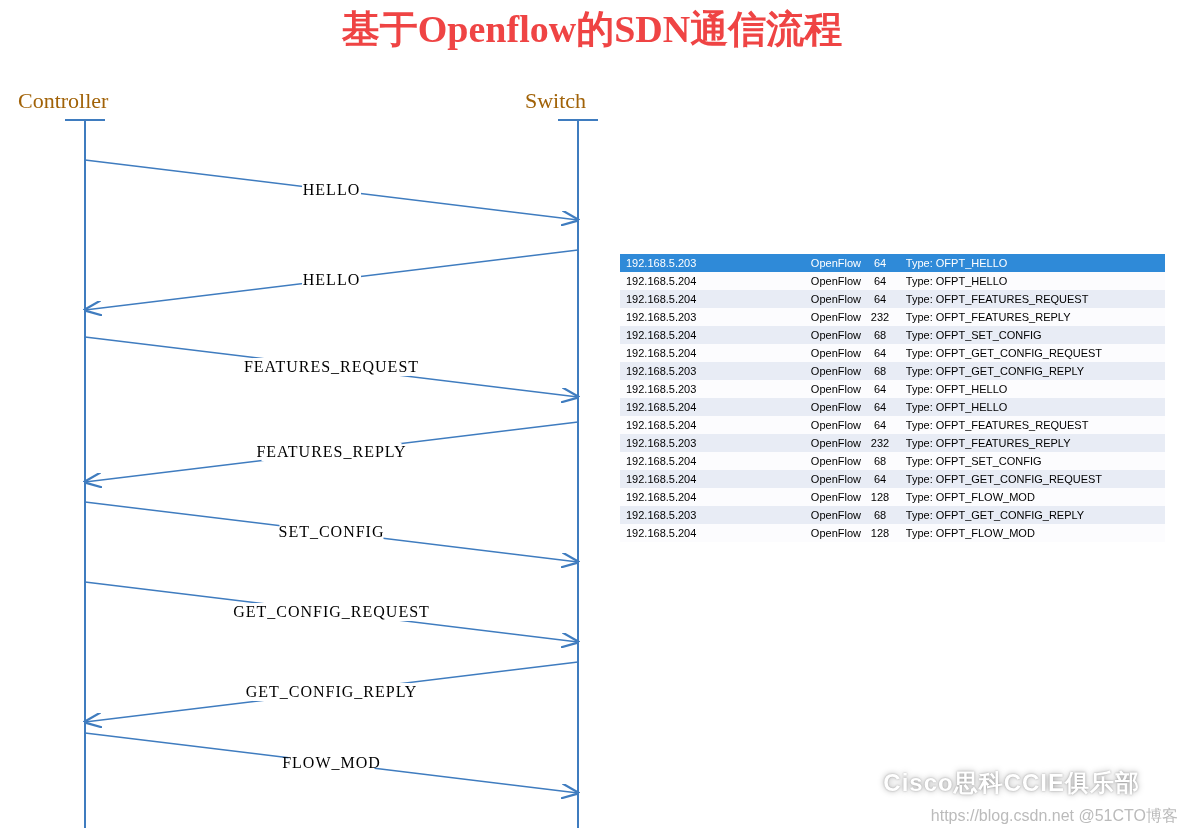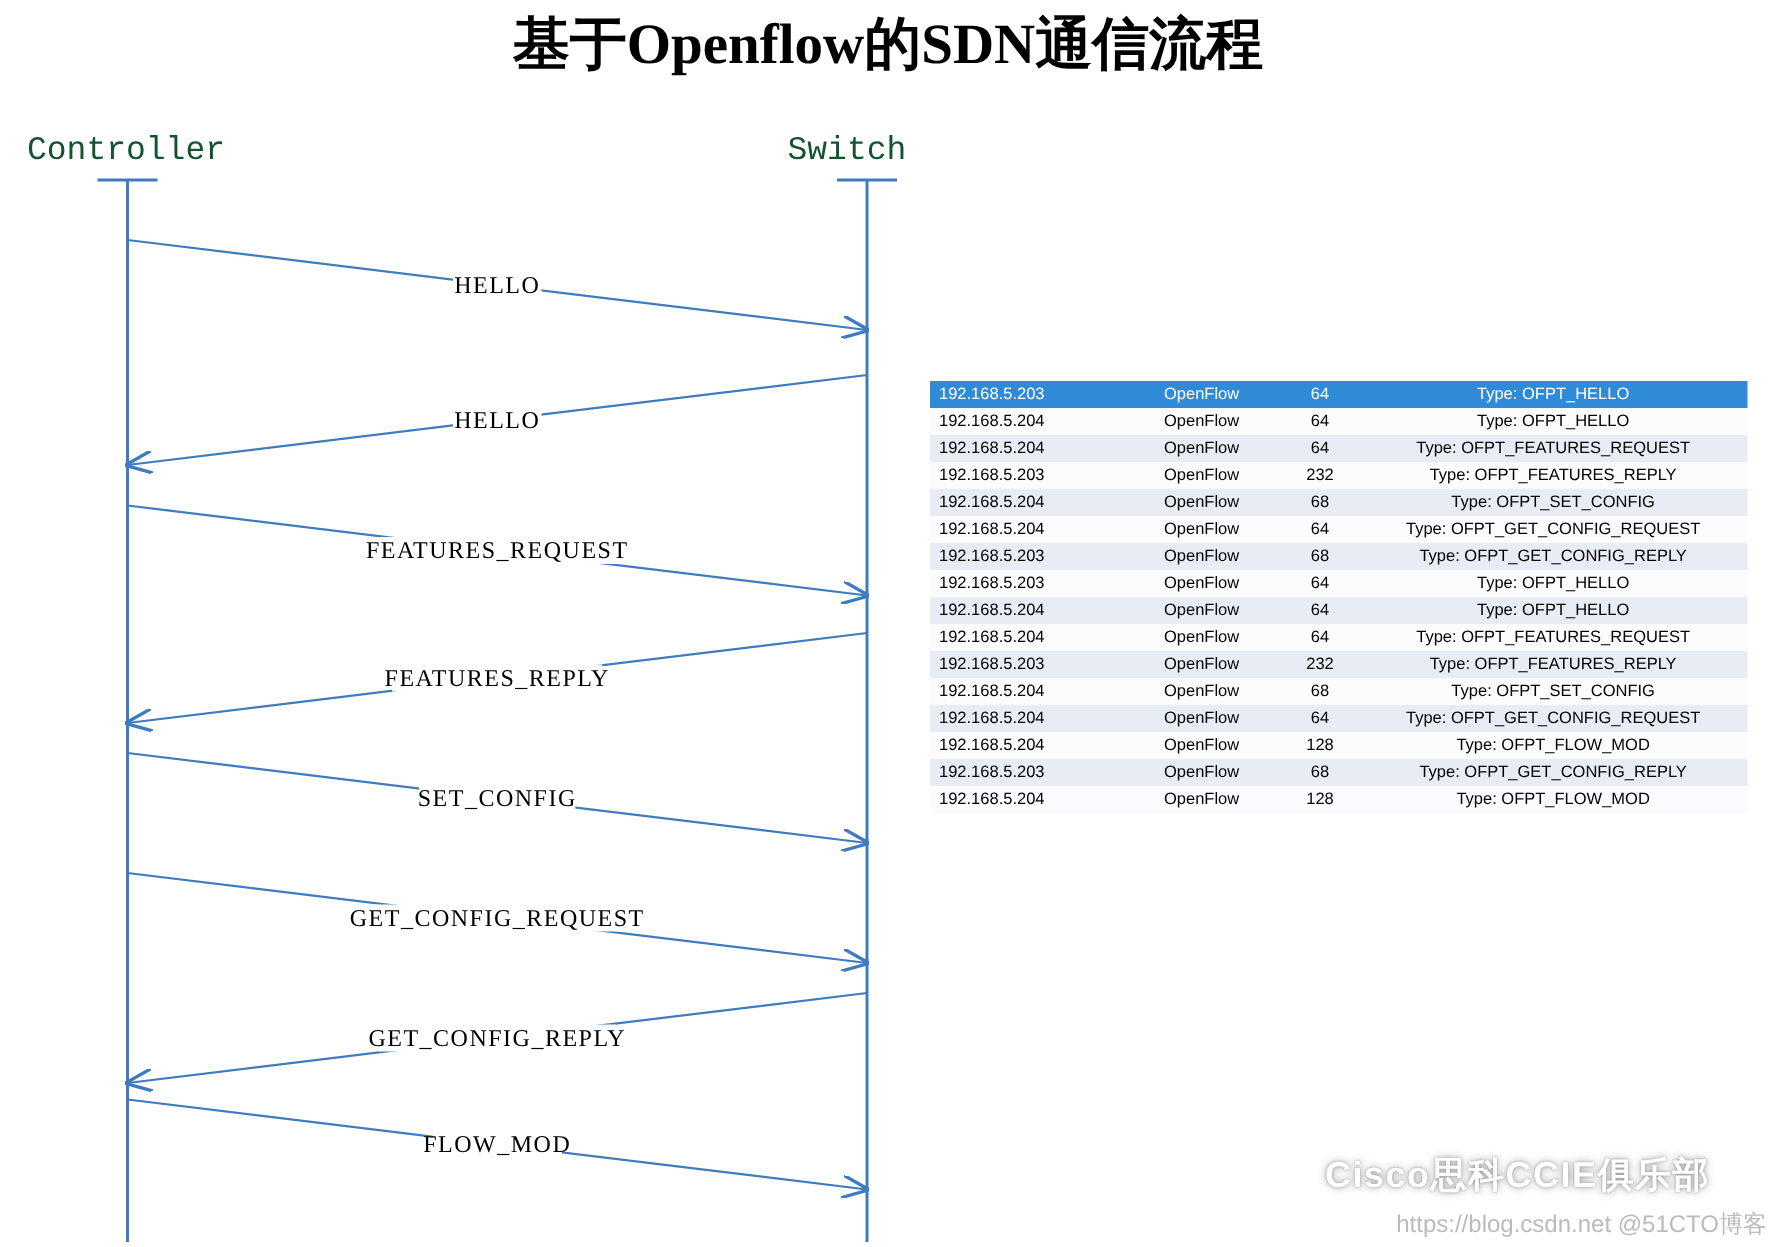--- a/index.html
+++ b/index.html
@@ -1,30 +1,30 @@
 <!DOCTYPE html>
 <html><head>
 <meta charset="utf-8">
 <style>
   html,body{margin:0;padding:0;width:1184px;height:831px;background:#fff;font-family:"SimSun","Times New Roman",serif;overflow:hidden;}
-  .title{position:absolute;top:4px;left:0;width:1184px;text-align:center;font-size:38px;font-weight:bold;color:#000000;}
-  .label{position:absolute;font-size:22px;color:#14532d;font-family:Liberation Mono, monospace;}
+  .title{position:absolute;top:4px;left:0;width:1184px;text-align:center;font-size:38px;font-weight:bold;color:#ef4444;}
+  .label{position:absolute;font-size:22px;color:#a16207;font-family:Liberation Serif, serif;}
   .msglabel{font-size:16px;fill:#000;font-family:"Times New Roman",serif;letter-spacing:1px;}
   .axis{stroke:#3f7cbf;stroke-width:2;}
   .axistop{stroke:#3f7cbf;stroke-width:2;}
   .arrow{stroke:#3f7cbf;stroke-width:1.5;fill:none;marker-end:url(#ah);}
   .pkttable{position:absolute;left:620px;top:254px;width:545px;font-family:"Microsoft YaHei",Arial,sans-serif;font-size:11px;line-height:18px;}
   .pkttable .row{display:flex;white-space:pre;}
   .pkttable .row.sel{background:#2f8ad8;color:#fff;}
   .pkttable .row.odd{background:#e8ecf5;}
   .pkttable .row.even{background:#fcfcfe;}
   .pkttable .c1{width:150px;padding-left:6px;}
-  .pkttable .c2{width:85px;}
+  .pkttable .c2{width:85px;text-align:right;}
   .pkttable .c3{width:38px;text-align:center;}
-  .pkttable .c4{flex:1;padding-left:4px;text-align:center;}
+  .pkttable .c4{flex:1;padding-left:4px;}
   .logotext{position:absolute;right:44px;top:767px;color:#fff;font-size:24px;font-weight:bold;font-family:Arial,"Microsoft YaHei",sans-serif;text-shadow:0 0 6px rgba(0,0,0,0.35),0 0 2px rgba(0,0,0,0.3);letter-spacing:1px;}
   .logoicon{position:absolute;right:300px;top:768px;width:26px;height:26px;}
   .watermark{position:absolute;right:6px;bottom:4px;font-size:16px;color:#bbb;font-family:Arial,sans-serif;}
 </style>
 </head>
 <body>
 
 <div class="title">基于Openflow的SDN通信流程</div>
 
 <div class="label" style="left:18px;top:88px;">Controller</div>

